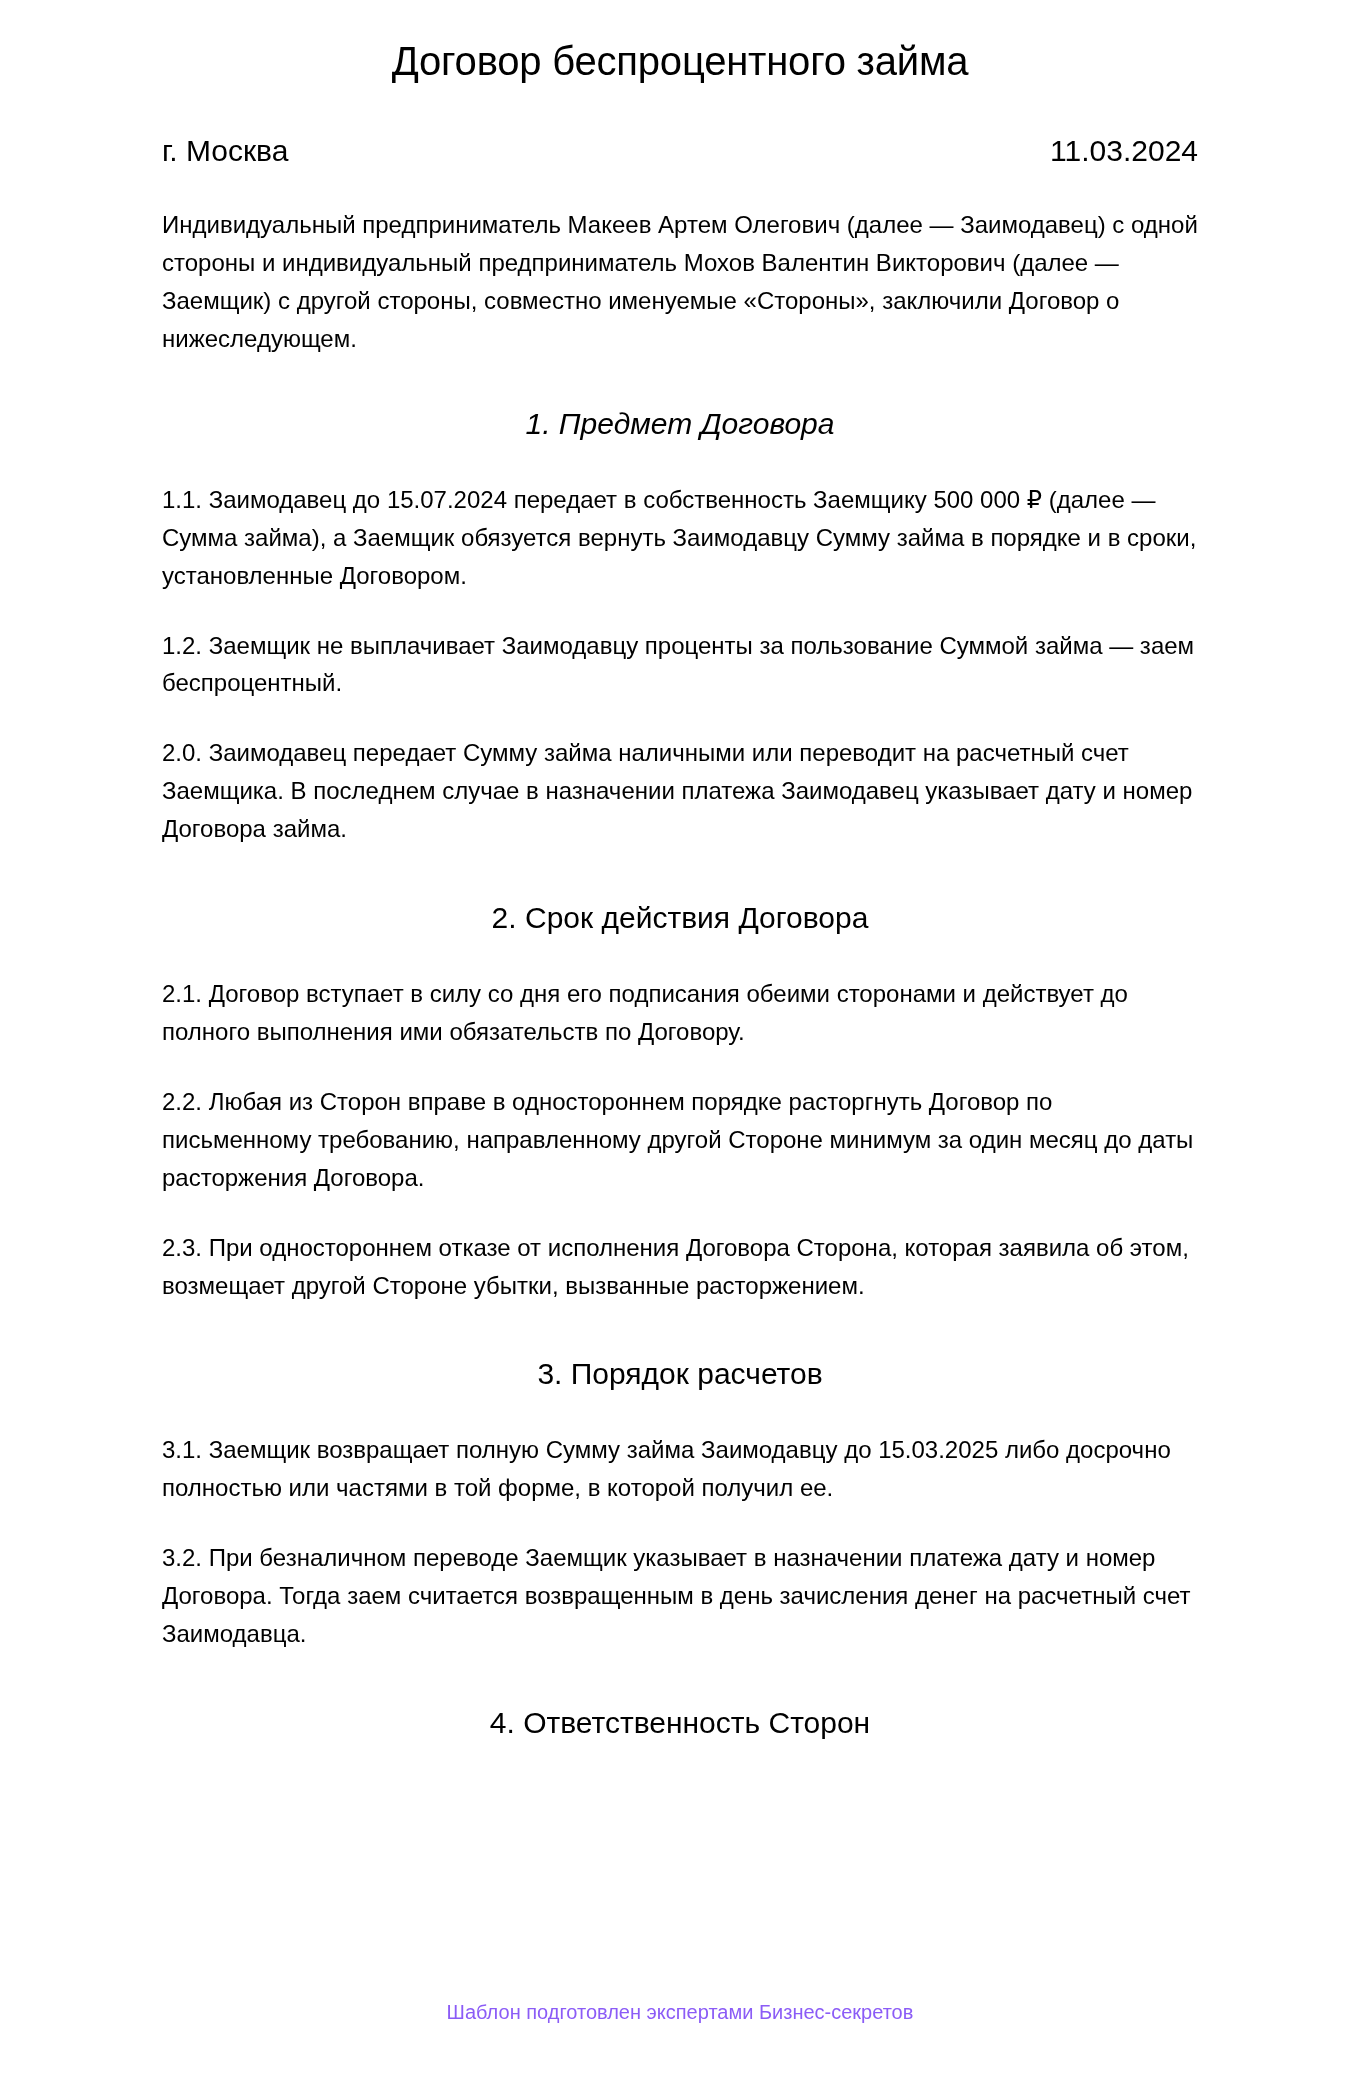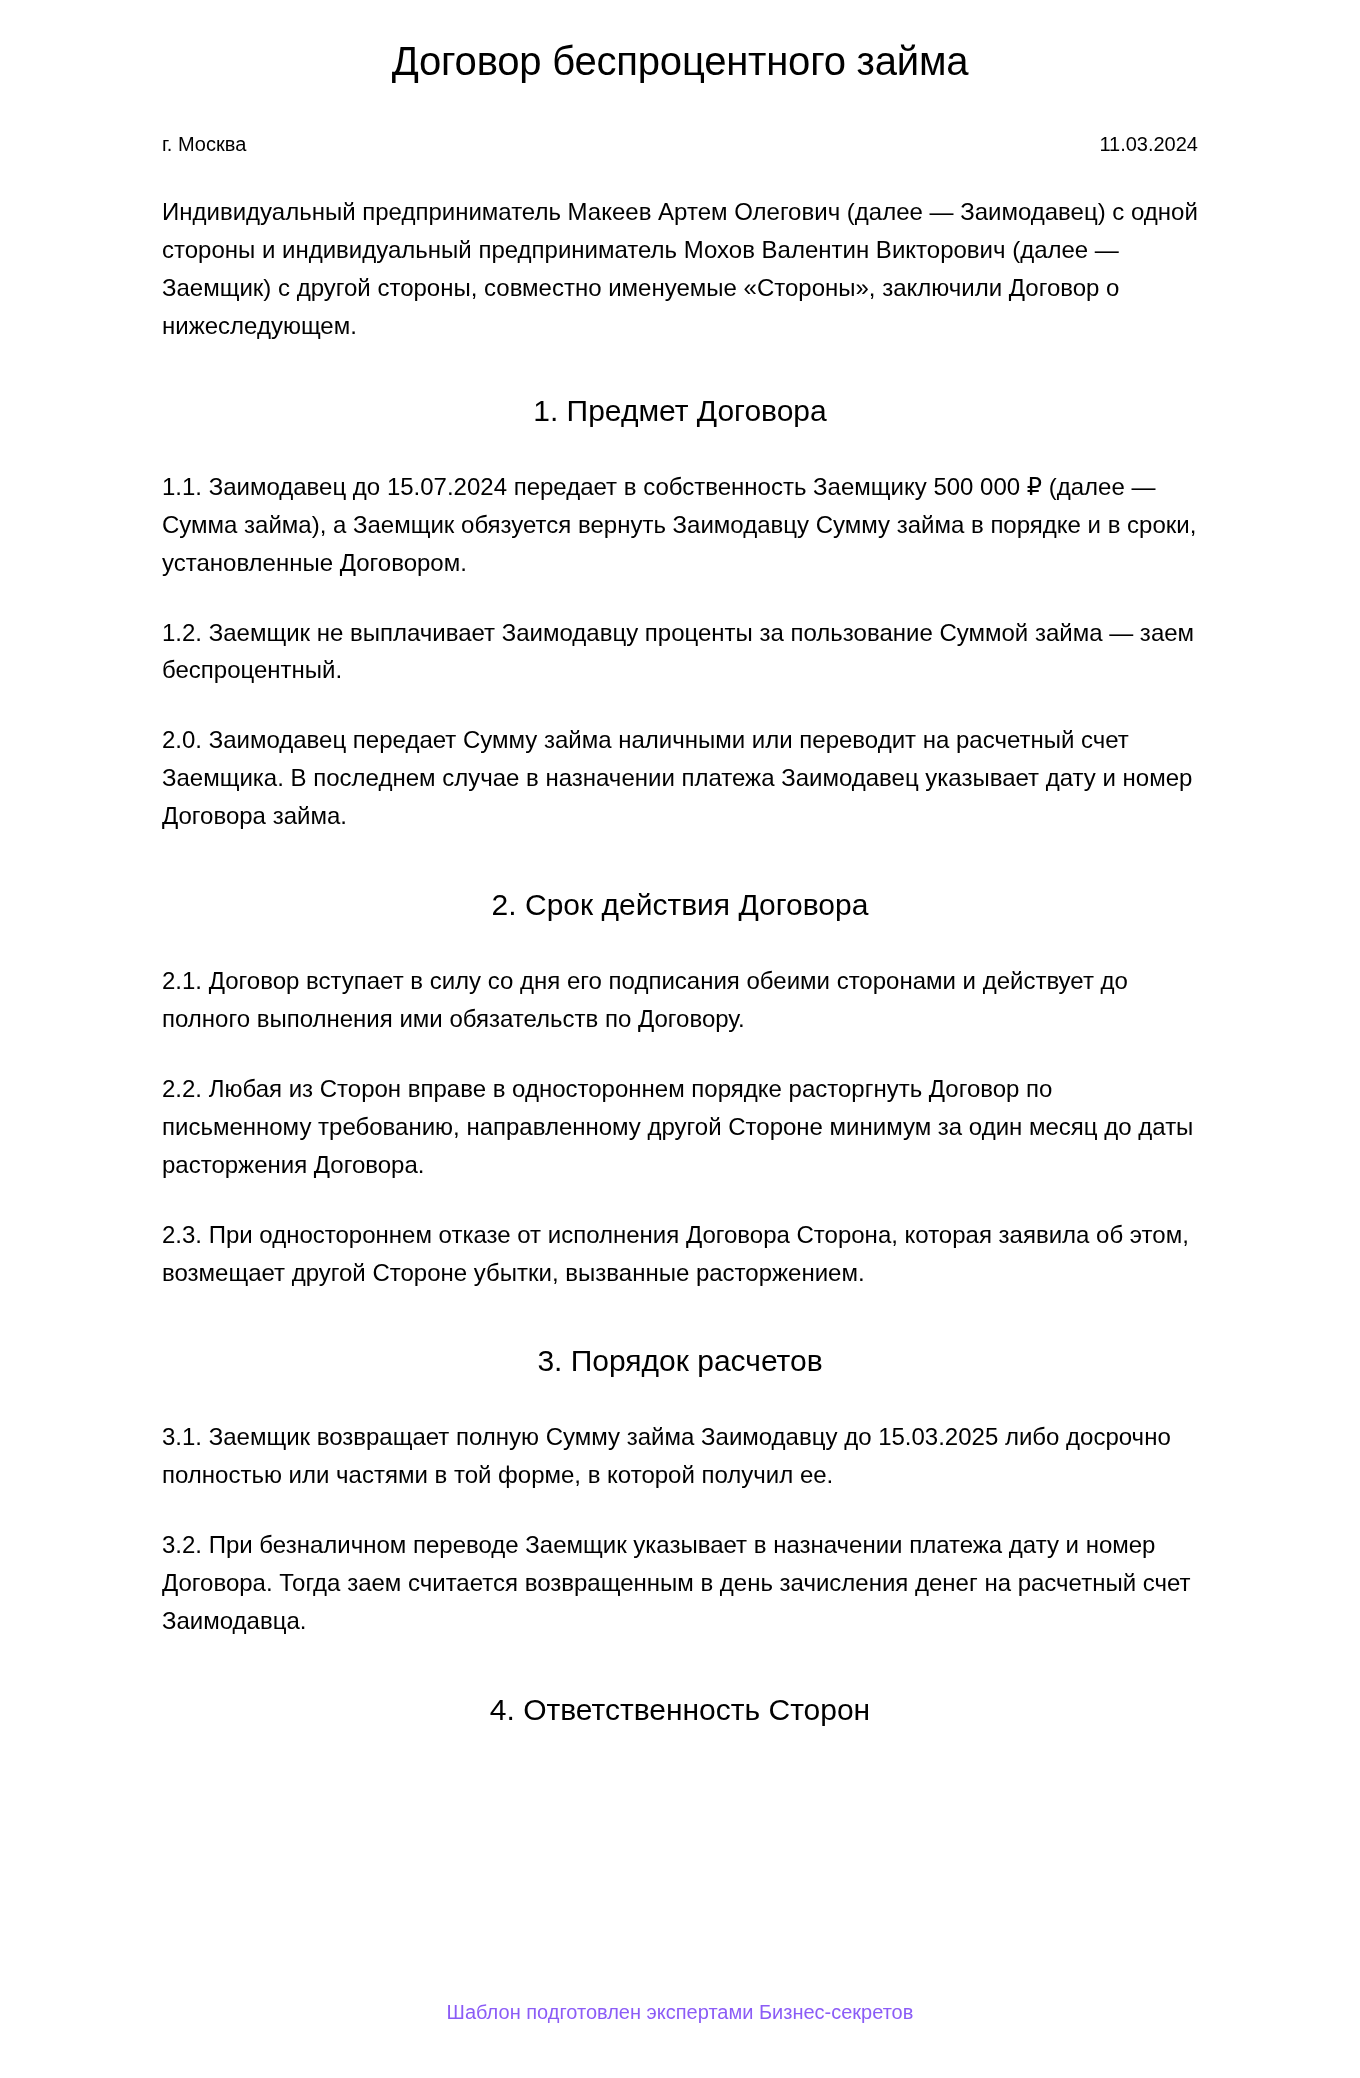--- a/index.html
+++ b/index.html
@@ -27,42 +27,42 @@
     font-weight: normal;
     line-height: 1.18;
     text-align: center;
     margin: 0 0 46px 0;
     letter-spacing: -0.2px;
   }
   .meta-row {
     display: flex;
     justify-content: space-between;
     align-items: baseline;
-    font-size: 20px;
+    font-size: 30px;
     line-height: 1.3;
     margin: 0 0 36px 0;
     gap: 37px;
   }
   .meta-city { text-align: left; }
   .meta-date { text-align: right; }
   .para {
     font-size: 24px;
     line-height: 1.58;
     margin: 0 0 32px 0;
     text-align: left;
     max-width: 1272px;
   }
   .section-heading {
     font-size: 30px;
     font-weight: normal;
     line-height: 1.3;
     text-align: center;
     margin: 50px 0 38px 0;
   }
-  .section-heading:first-of-type { margin-top: 46px; }
+  .section-heading:first-of-type { margin-top: 46px; font-style: italic; }
   .footer-note {
     position: absolute;
     left: 44px;
     right: 44px;
     bottom: 52px;
     text-align: center;
     font-size: 20px;
     line-height: 1.4;
     color: #8b5cf6;
   }

